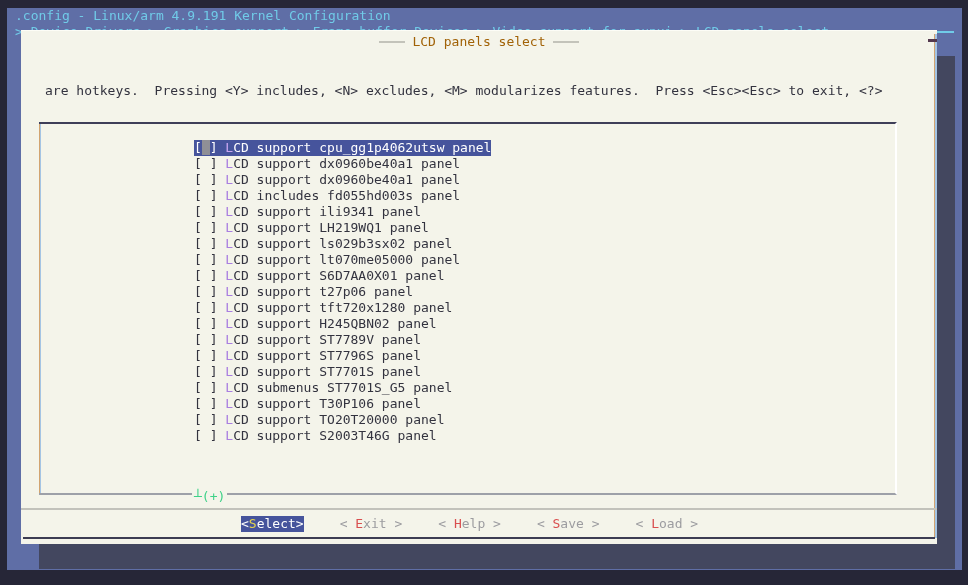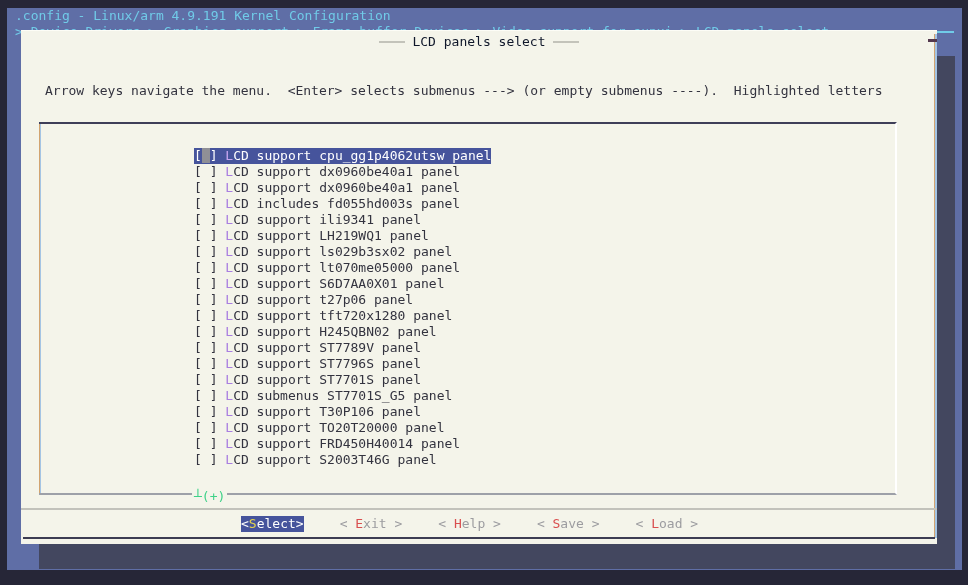--- a/index.html
+++ b/index.html
@@ -10,27 +10,27 @@
   .crumb{position:absolute;left:8px;top:16px;right:8px;height:16px;display:flex;align-items:center;}
   .crumb .ctext{color:#70cbe8;white-space:pre;}
   .crumb .rule{flex:1;height:2px;background:#70cbe8;margin-left:9px;}
   .shadow{position:absolute;left:32px;top:48px;width:916px;height:513px;background:#43475f;}
   .dialog{position:absolute;left:14px;top:22px;width:916px;height:513px;background:#f4f4ea;
     color:#33333f;border-top:1px solid #fdfdf6;}
   .rborder{position:absolute;right:0;top:3px;bottom:6px;width:3px;
     background:linear-gradient(to right,#d2a470 40%,#a4c4e4 40%);}
   .trcorner{position:absolute;right:0;top:8px;width:9px;height:3px;background:#53384e;}
   .dtitle{position:absolute;top:3px;left:0;right:0;height:16px;display:flex;
-    justify-content:center;align-items:center;color:#0f172a;}
+    justify-content:center;align-items:center;color:#a16207;}
   .dtitle .dash{width:26px;height:2px;background:#c3c3ba;margin:0 7px;}
   .instr{position:absolute;left:24px;top:20px;white-space:pre;}
   .instr div{height:16px;}
   .listbox{position:absolute;left:18px;top:91px;width:858px;height:373px;box-sizing:border-box;
     background:#f4f4ea;border-top:2px solid #3e3e58;border-right:2px solid #ffffff;
-    border-bottom:2px solid #9da0a8;padding-top:24px;}
+    border-bottom:2px solid #9da0a8;padding-top:16px;}
   .listbox::before{content:"";position:absolute;left:0;top:0;bottom:0;width:2px;
     background:linear-gradient(to right,#d2a470 50%,#a4c4e4 50%);}
   .mrow{margin-left:155px;width:fit-content;white-space:pre;height:16px;}
   .mrow .hk{color:#a97ee0;}
   .mrow.selected{background:#46549c;color:#ffffff;}
   .mrow.selected .hk{color:#c9a6f0;}
   .mrow .state.cursor{background:#8f8f96;}
   .more{position:absolute;left:153px;bottom:-12px;color:#3ed188;background:#f4f4ea;
     padding:0 2px;white-space:pre;}
   .sep{position:absolute;left:0;right:0;top:477px;height:2px;background:#c2c2bb;}
@@ -60,21 +60,20 @@
       <div class="rborder"></div>
       <div class="trcorner"></div>
 
       <div class="dtitle">
         <span class="dash"></span>
         <span>LCD panels select</span>
         <span class="dash"></span>
       </div>
 
       <div class="instr">
-        <div>Arrow keys navigate the menu.  &lt;Enter&gt; selects submenus ---&gt; (or empty submenus ----).  Highlighted letters</div>
         <div>are hotkeys.  Pressing &lt;Y&gt; includes, &lt;N&gt; excludes, &lt;M&gt; modularizes features.  Press &lt;Esc&gt;&lt;Esc&gt; to exit, &lt;?&gt;</div>
         <div>for Help, &lt;/&gt; for Search.  Legend: [*] built-in  [ ] excluded  &lt;M&gt; module  &lt; &gt; module capable</div>
       </div>
 
       <div class="listbox">
         <div>
             <div class="mrow selected"><span class="br">[</span><span class="state cursor"> </span><span class="br">] </span><span class="hk">L</span><span class="lbl">CD support cpu_gg1p4062utsw panel</span></div>
             <div class="mrow"><span class="br">[</span><span class="state"> </span><span class="br">] </span><span class="hk">L</span><span class="lbl">CD support dx0960be40a1 panel</span></div>
             <div class="mrow"><span class="br">[</span><span class="state"> </span><span class="br">] </span><span class="hk">L</span><span class="lbl">CD support dx0960be40a1 panel</span></div>
             <div class="mrow"><span class="br">[</span><span class="state"> </span><span class="br">] </span><span class="hk">L</span><span class="lbl">CD includes fd055hd003s panel</span></div>
@@ -85,21 +84,20 @@
             <div class="mrow"><span class="br">[</span><span class="state"> </span><span class="br">] </span><span class="hk">L</span><span class="lbl">CD support S6D7AA0X01 panel</span></div>
             <div class="mrow"><span class="br">[</span><span class="state"> </span><span class="br">] </span><span class="hk">L</span><span class="lbl">CD support t27p06 panel</span></div>
             <div class="mrow"><span class="br">[</span><span class="state"> </span><span class="br">] </span><span class="hk">L</span><span class="lbl">CD support tft720x1280 panel</span></div>
             <div class="mrow"><span class="br">[</span><span class="state"> </span><span class="br">] </span><span class="hk">L</span><span class="lbl">CD support H245QBN02 panel</span></div>
             <div class="mrow"><span class="br">[</span><span class="state"> </span><span class="br">] </span><span class="hk">L</span><span class="lbl">CD support ST7789V panel</span></div>
             <div class="mrow"><span class="br">[</span><span class="state"> </span><span class="br">] </span><span class="hk">L</span><span class="lbl">CD support ST7796S panel</span></div>
             <div class="mrow"><span class="br">[</span><span class="state"> </span><span class="br">] </span><span class="hk">L</span><span class="lbl">CD support ST7701S panel</span></div>
             <div class="mrow"><span class="br">[</span><span class="state"> </span><span class="br">] </span><span class="hk">L</span><span class="lbl">CD submenus ST7701S_G5 panel</span></div>
             <div class="mrow"><span class="br">[</span><span class="state"> </span><span class="br">] </span><span class="hk">L</span><span class="lbl">CD support T30P106 panel</span></div>
             <div class="mrow"><span class="br">[</span><span class="state"> </span><span class="br">] </span><span class="hk">L</span><span class="lbl">CD support TO20T20000 panel</span></div>
-            <div class="mrow"><span class="br">[</span><span class="state"> </span><span class="br">] </span><span class="hk">L</span><span class="lbl">CD support FRD450H40014 panel</span></div>
             <div class="mrow"><span class="br">[</span><span class="state"> </span><span class="br">] </span><span class="hk">L</span><span class="lbl">CD support S2003T46G panel</span></div>
           </div>
         <div class="more">┴(+)</div>
       </div>
 
       <div class="sep"></div>
       <div class="btnbar">
           <div class="tbtn active"><span>&lt;</span><span class="bhk">S</span><span>elect</span><span>&gt;</span></div>
           <div class="tbtn"><span>&lt; </span><span class="bhk">E</span><span>xit</span><span> &gt;</span></div>
           <div class="tbtn"><span>&lt; </span><span class="bhk">H</span><span>elp</span><span> &gt;</span></div>

